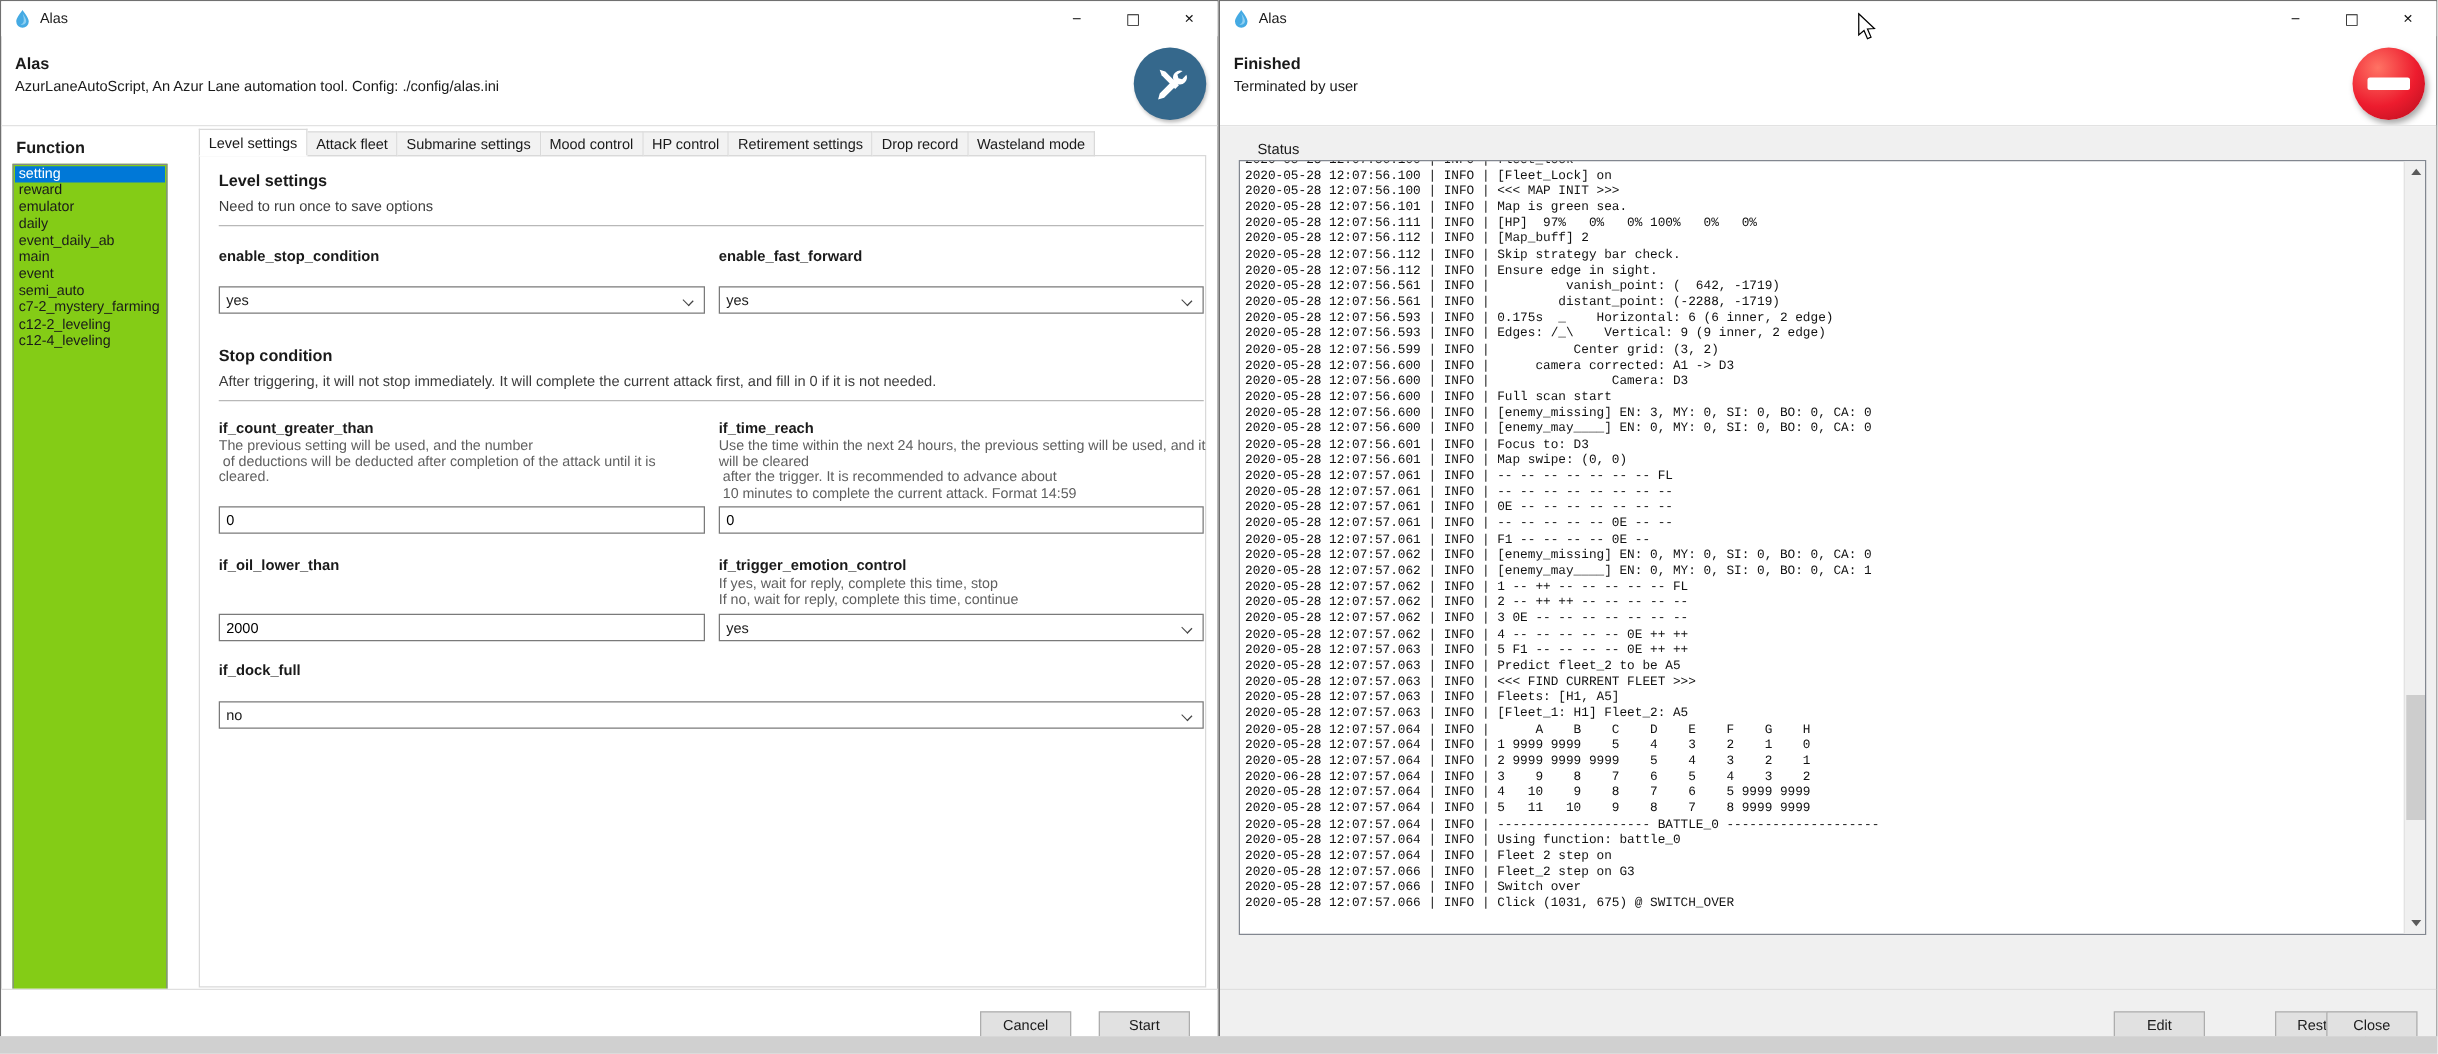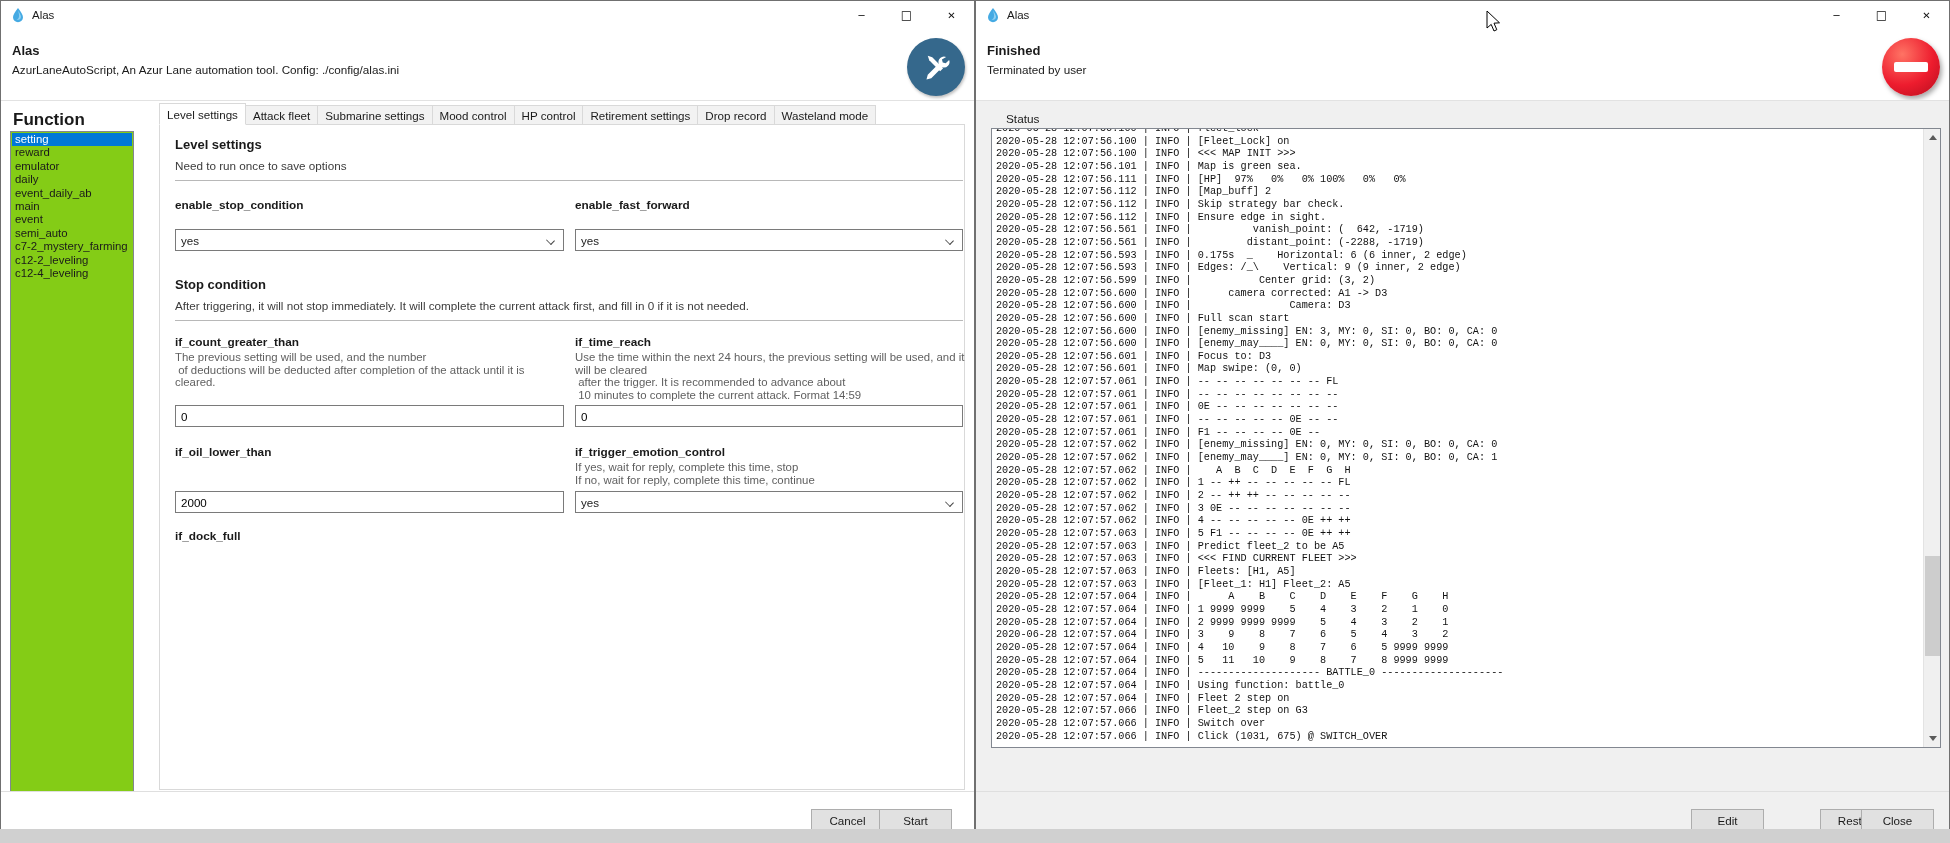--- a/index.html
+++ b/index.html
@@ -26,21 +26,21 @@
   .logo-circle{position:absolute;left:906px;top:37px;width:58px;height:58px;border-radius:50%;
                background:#35688c;display:flex;align-items:center;justify-content:center;
                box-shadow:1px 2px 3px rgba(0,0,0,.25);}
   .stop-circle{position:absolute;left:906px;top:37px;width:58px;height:58px;border-radius:50%;
                background:radial-gradient(circle at 35% 28%, #ff7364 0%, #ed1c2e 55%, #b30d1d 100%);
                box-shadow:2px 3px 5px rgba(0,0,0,.35);
                display:flex;align-items:center;justify-content:center;}
   .stop-bar{width:34px;height:10px;background:#fff;border-radius:2px;}
 
   
-  .fn-label{position:absolute;left:12px;top:109px;font-size:17px;font-weight:bold;}
+  .fn-label{position:absolute;left:12px;top:109px;font-size:13px;font-weight:bold;}
   .fn-list{position:absolute;left:9px;top:130px;width:124px;height:662px;background:#84cc16;
            border:1px solid #828790;padding:1px;overflow:hidden;}
   .fn-list>div{font-size:11.4px;line-height:13.4px;padding:0 3px;white-space:nowrap;cursor:default;}
   .fn-list>div.active{background:#0078d7;color:#fff;}
 
   
   .tabstrip{position:absolute;left:158px;top:102px;display:flex;align-items:flex-end;z-index:2;}
   .tabstrip>div{font-size:11.6px;padding:3px 7px 3px 7px;background:#f2f2f2;
                 border:1px solid #d9d9d9;border-left:none;height:20px;white-space:nowrap;}
   .tabstrip>div:first-child{border-left:1px solid #d9d9d9;}
@@ -187,23 +187,27 @@
     <div class="fhelp" style="left:574px;top:460px;">
         <div>If yes, wait for reply, complete this time, stop</div>
         <div>If no, wait for reply, complete this time, continue</div>
       </div>
     <div class="combo" style="left:574px;top:490px;width:388px;">
       <span>yes</span>
       <span class="chev"></span>
     </div>
 
     <div class="flabel" style="left:174px;top:528px;">if_dock_full</div>
+    <div class="combo" style="left:174px;top:560px;width:788px;">
+      <span>no</span>
+      <span class="chev"></span>
+    </div>
 
     <div class="bottombar">
-      <button class="wbtn" style="left:810px;text-align:center;">Cancel</button>
+      <button class="wbtn" style="left:783px;text-align:center;">Cancel</button>
       <button class="wbtn" style="left:878px;">Start</button>
     </div>
   </section>
 
   <section class="window right">
     <div class="titlebar">
       <svg width="16" height="16" viewBox="0 0 16 16">
         <path d="M8 1 C5.4 4.6 3 7.7 3 10.2 A5 5 0 0 0 13 10.2 C13 7.7 10.6 4.6 8 1 Z" fill="#45aae3"></path>
         <path d="M8 3.5 C9.5 5.8 11 8.2 11 10 A3 3 0 0 1 6.5 12.4 C9 12 10 9.5 8 3.5 Z" fill="#8fd0f2"></path>
       </svg>
@@ -246,21 +250,20 @@
             <div>2020-05-28 12:07:56.600 | INFO | [enemy_may____] EN: 0, MY: 0, SI: 0, BO: 0, CA: 0</div>
             <div>2020-05-28 12:07:56.601 | INFO | Focus to: D3</div>
             <div>2020-05-28 12:07:56.601 | INFO | Map swipe: (0, 0)</div>
             <div>2020-05-28 12:07:57.061 | INFO | -- -- -- -- -- -- -- FL</div>
             <div>2020-05-28 12:07:57.061 | INFO | -- -- -- -- -- -- -- --</div>
             <div>2020-05-28 12:07:57.061 | INFO | 0E -- -- -- -- -- -- --</div>
             <div>2020-05-28 12:07:57.061 | INFO | -- -- -- -- -- 0E -- --</div>
             <div>2020-05-28 12:07:57.061 | INFO | F1 -- -- -- -- 0E --</div>
             <div>2020-05-28 12:07:57.062 | INFO | [enemy_missing] EN: 0, MY: 0, SI: 0, BO: 0, CA: 0</div>
             <div>2020-05-28 12:07:57.062 | INFO | [enemy_may____] EN: 0, MY: 0, SI: 0, BO: 0, CA: 1</div>
-            <div>2020-05-28 12:07:57.062 | INFO |    A  B  C  D  E  F  G  H</div>
             <div>2020-05-28 12:07:57.062 | INFO | 1 -- ++ -- -- -- -- -- FL</div>
             <div>2020-05-28 12:07:57.062 | INFO | 2 -- ++ ++ -- -- -- -- --</div>
             <div>2020-05-28 12:07:57.062 | INFO | 3 0E -- -- -- -- -- -- --</div>
             <div>2020-05-28 12:07:57.062 | INFO | 4 -- -- -- -- -- 0E ++ ++</div>
             <div>2020-05-28 12:07:57.063 | INFO | 5 F1 -- -- -- -- 0E ++ ++</div>
             <div>2020-05-28 12:07:57.063 | INFO | Predict fleet_2 to be A5</div>
             <div>2020-05-28 12:07:57.063 | INFO | &lt;&lt;&lt; FIND CURRENT FLEET &gt;&gt;&gt;</div>
             <div>2020-05-28 12:07:57.063 | INFO | Fleets: [H1, A5]</div>
             <div>2020-05-28 12:07:57.063 | INFO | [Fleet_1: H1] Fleet_2: A5</div>
             <div>2020-05-28 12:07:57.064 | INFO |      A    B    C    D    E    F    G    H</div>

